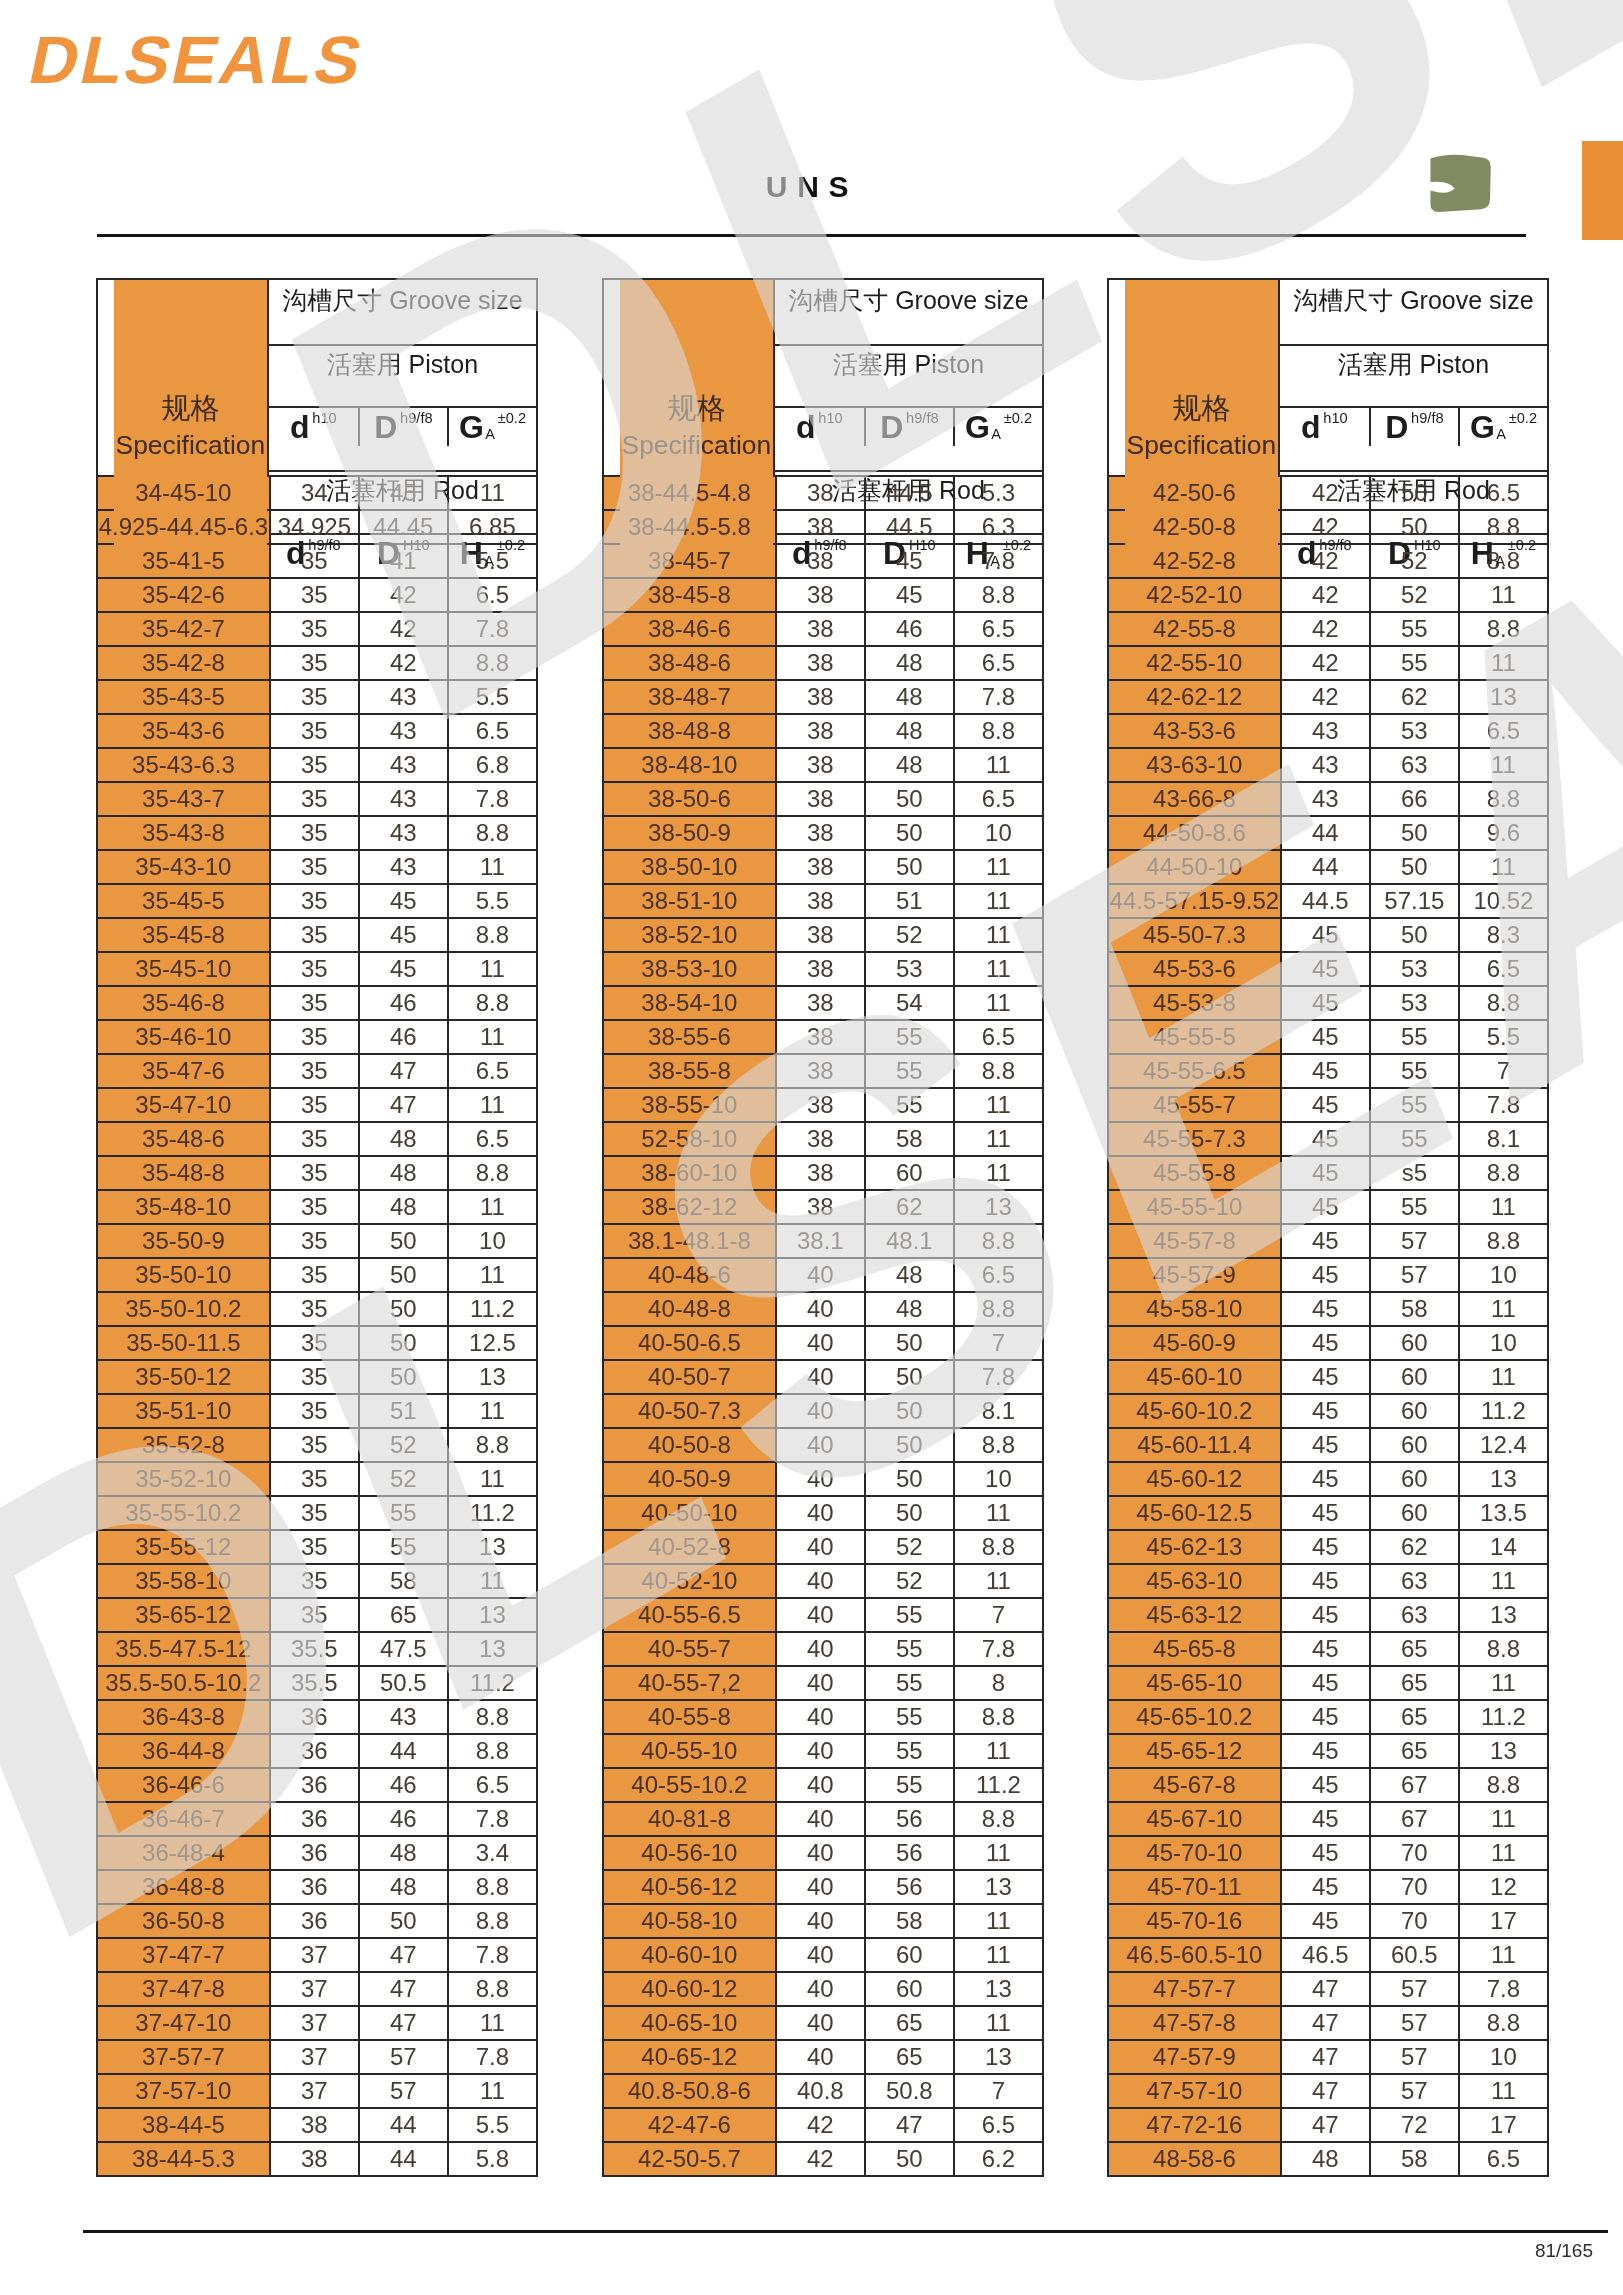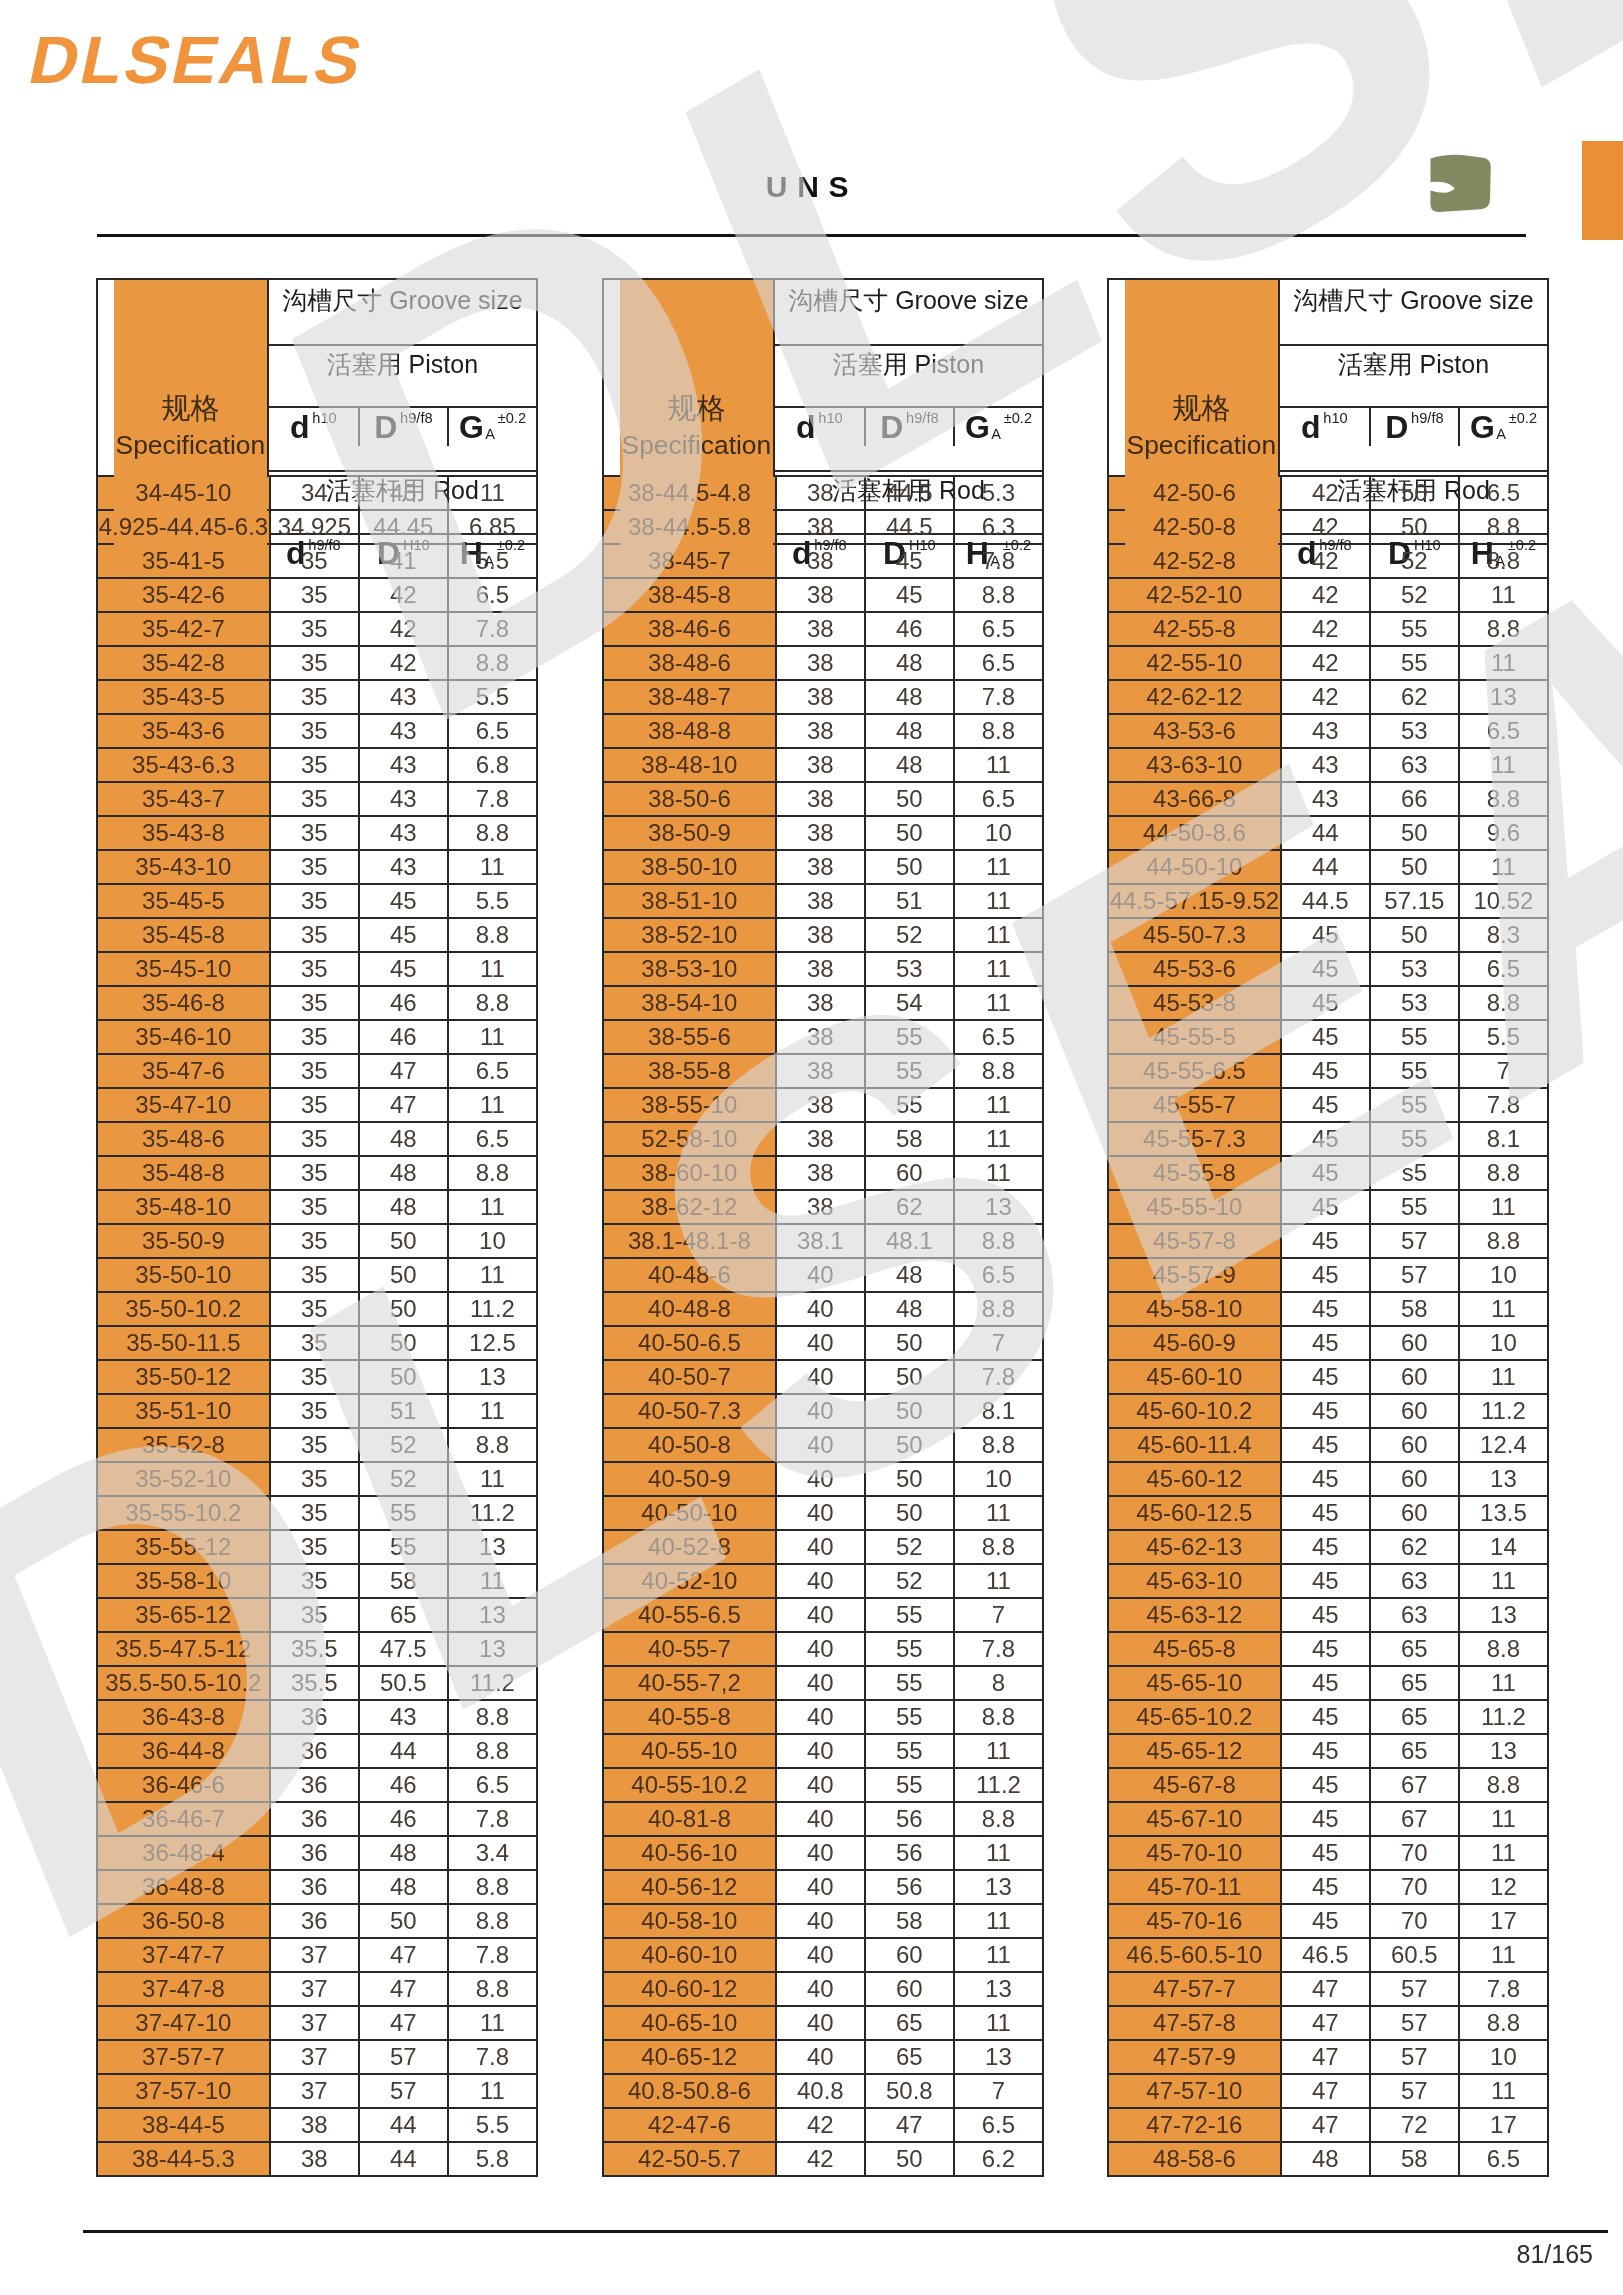--- a/index.html
+++ b/index.html
@@ -79,21 +79,21 @@
   }
   .cell {
     display:flex; align-items:center; justify-content:center;
     box-sizing:border-box; font-size:24px; color:#453c33;
     overflow:hidden; white-space:nowrap;
   }
   .cell + .cell { border-left:2.1px solid var(--line,#272727); }
   .cell.spec { background:var(--orange,#EA9742); color:#4a3119; }
   
   .footer-rule { position:absolute; left:83px; top:2230px; width:1525px; height:2.8px; background:#141414; }
-  .page-num { position:absolute; right:31px; top:2240px; font-size:25px; color:#2e2e2e; }
+  .page-num { position:absolute; right:31px; top:2240px; font-size:19px; color:#2e2e2e; }
 </style>
 </head>
 <body>
 
 <div class="page">
 
   <div class="wm wm1">DLSEALS</div>
   <div class="wm wm2">DLSEALS</div>
 
   <div class="logo">DLSEALS</div>

